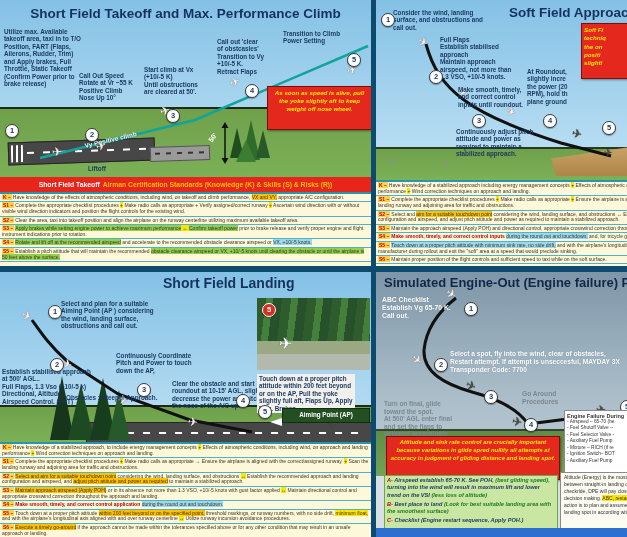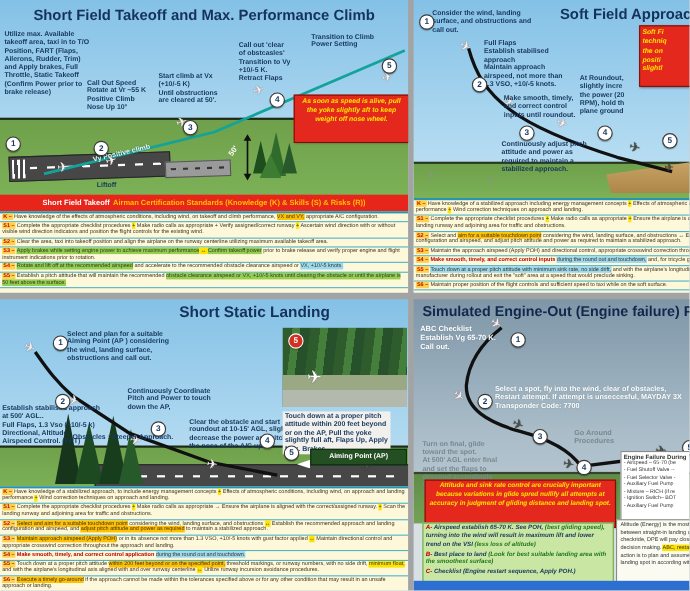--- a/index.html
+++ b/index.html
@@ -1,16 +1,16 @@
 <!DOCTYPE html>
 <html><head>
 <meta charset="utf-8">
 <style>
   html,body{margin:0;padding:0;background:#fff;font-family:"Liberation Sans",sans-serif;}
-  #page{position:relative;width:627px;height:537px;background:#a3a3a3;overflow:hidden;}
+  #page{position:relative;width:627px;height:537px;background:#0c4a6e;overflow:hidden;}
   .panel{position:absolute;overflow:hidden;}
   .sky{background:linear-gradient(#84c1e6 0%,#aed8f0 45%,#dff1fb 100%);}
   .sky4{background:linear-gradient(#7e96a8 0%,#a9bcc8 45%,#cfdae1 100%);}
   .abs{position:absolute;}
   .ptitle{position:absolute;color:#14325c;font-weight:bold;font-size:13.5px;white-space:nowrap;}
   .note{position:absolute;color:#17375e;font-weight:bold;font-size:6.3px;line-height:1.18;}
   .noteW{color:#ffffff;text-shadow:0 0 1px #44566077;}
   .noteG{color:#7b8890;text-shadow:none;}
   .lines>div{white-space:nowrap;}
   .circ{position:absolute;width:12px;height:12px;border-radius:50%;background:#fff;border:1px solid #3a3a3a;color:#17375e;font-size:7.5px;font-weight:bold;text-align:center;line-height:12px;box-shadow:0 1px 1px #0005;}
@@ -200,21 +200,21 @@
         <div class="acs-row"><span class="lbl">S1 –</span><span>Complete the appropriate checklist procedures </span><span class="h-y">+</span><span> Make radio calls as appropriate </span><span class="h-y">+</span><span> Ensure the airplane is aligned with the correct/assigned runway </span><span> Scan the landing runway and adjoining area for traffic and obstructions.</span></div>
         <div class="acs-row"><span class="lbl">S2 –</span><span>Select and </span><span class="h-o">aim for a suitable touchdown point</span><span> considering the wind, landing surface, and obstructions ↔ Establish the recommended approach and landing configuration and airspeed, and adjust pitch attitude and power as required to maintain a stabilized approach.</span></div>
         <div class="acs-row"><span class="lbl">S3 –</span><span>Maintain the approach airspeed (Apply POH) and directional control, appropriate crosswind correction throughout the approach and landing.</span></div>
         <div class="acs-row"><span class="lbl">S4 –</span><span class="h-r">Make smooth, timely, and correct control inputs</span><span> </span><span class="h-c">during the round out and touchdown,</span><span> and, for tricycle gear airplanes, keep sufficient elevator effectiveness.</span></div>
         <div class="acs-row"><span class="lbl">S5 –</span><span class="h-c">Touch down at a proper pitch attitude with minimum sink rate, no side drift,</span><span> and with the airplane's longitudinal axis aligned, apply elevator as recommended by manufacturer during rollout and exit the "soft" area at a speed that would preclude sinking.</span></div>
         <div class="acs-row"><span class="lbl">S6 –</span><span>Maintain proper position of the flight controls and sufficient speed to taxi while on the soft surface.</span></div>
       </div>
   </div>
 
   <div class="panel sky" style="left:0;top:272px;width:371px;height:265px;">
-    <div class="ptitle" style="left:163px;top:3px;font-size:14px;">Short Static Landing</div>
+    <div class="ptitle" style="left:163px;top:3px;font-size:14px;">Short Field Landing</div>
 
     <div class="grass" style="left:0;top:134px;width:371px;height:36px;"></div>
     <div class="horizon" style="left:0;top:133px;width:371px;"></div>
     <div class="rw" style="left:86px;top:150px;width:285px;height:20px;">
       <div class="rwdash" style="left:8px;top:9px;width:270px;"></div>
     </div>
 
     <div class="tree" style="left:50px;top:104px;width:24px;height:64px;background:#16351a;"></div>
     <div class="tree" style="left:68px;top:112px;width:26px;height:56px;background:#1e4a22;"></div>
     <div class="tree" style="left:90px;top:106px;width:26px;height:62px;background:#183d1d;"></div>

